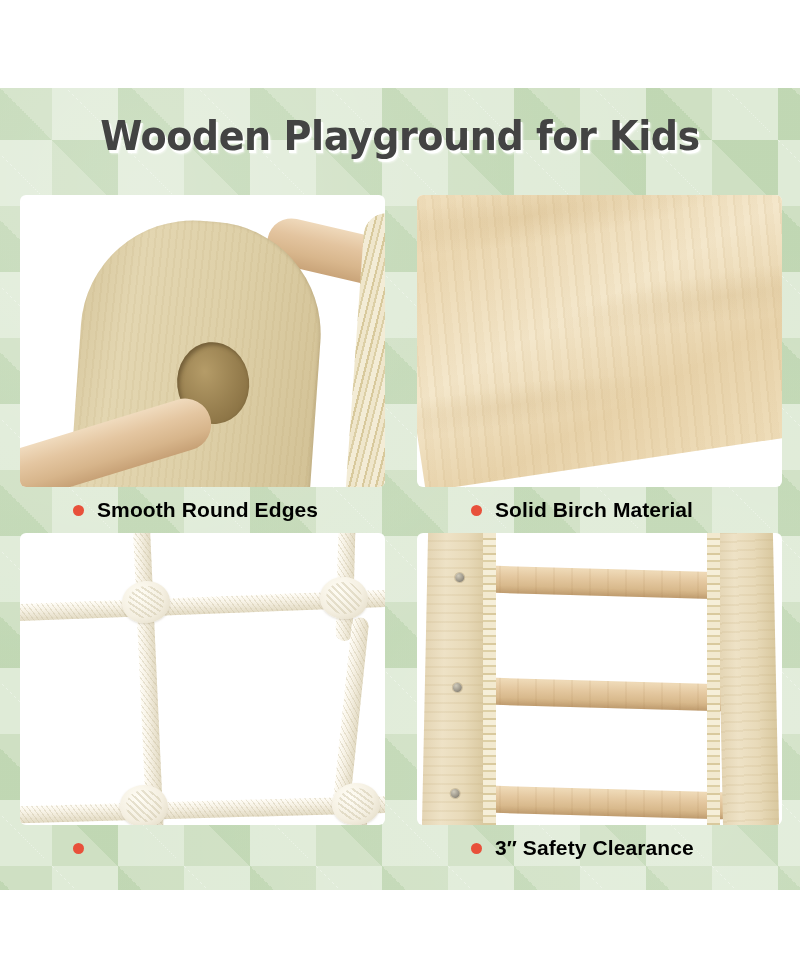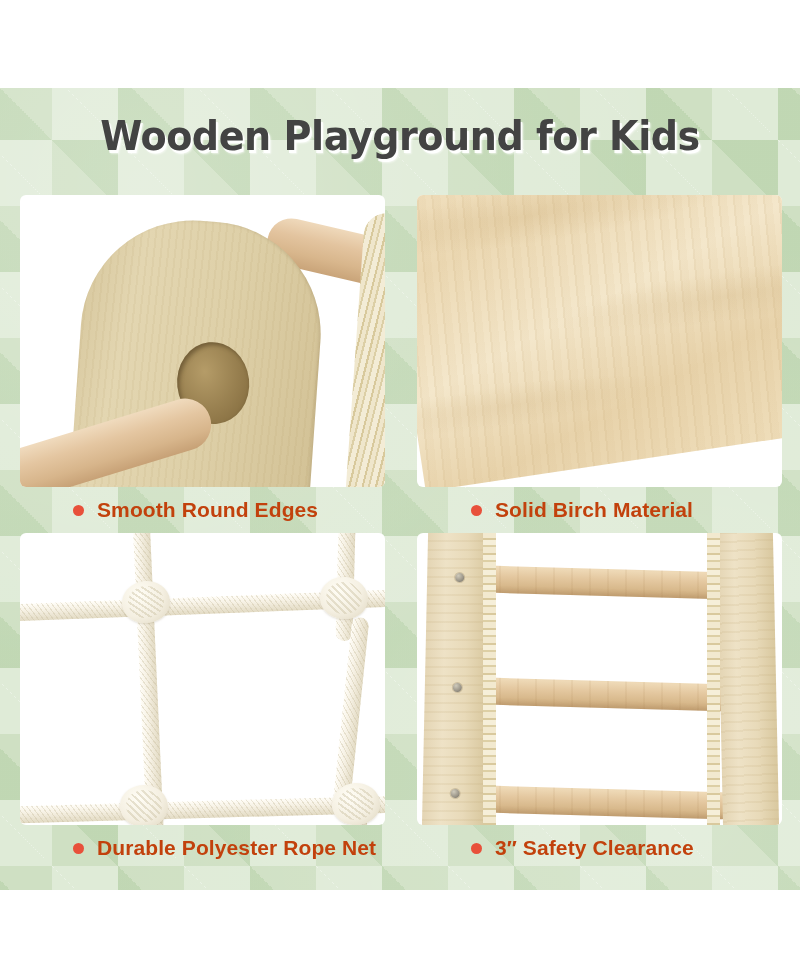--- a/index.html
+++ b/index.html
@@ -99,21 +99,21 @@
     height: 11px;
     border-radius: 50%;
     background: #e8503a;
     flex: 0 0 auto;
     margin-right: 13px;
   }
   .caption-text {
     font-family: "Liberation Sans", sans-serif;
     font-size: 21px;
     font-weight: bold;
-    color: #c2410c;
+    color: #000000;
     letter-spacing: 0.1px;
     white-space: nowrap;
     text-align: right;
   }
   .cell.col-r .caption { padding-left: 54px; }
 
   
   .p1-panel {
     position: absolute;
     left: 58px;
@@ -395,21 +395,20 @@
         <div class="rope-tex"></div>
       </div>
 
       <div class="knot" style="left:102px; top:48px; transform:rotate(-6deg);"></div>
       <div class="knot" style="left:300px; top:44px; transform:rotate(5deg);"></div>
       <div class="knot" style="left:100px; top:252px; transform:rotate(3deg);"></div>
       <div class="knot" style="left:312px; top:250px; transform:rotate(-4deg);"></div>
     </div>
     <div class="caption">
       <span class="bullet"></span>
-      <span class="caption-text">Durable Polyester Rope Net</span>
     </div>
   </div>
 
   <div class="cell col-r row-b">
     <div class="photo">
 
       <div class="rung" style="top:36px;  transform:rotate(1.6deg);"></div>
       <div class="rung" style="top:148px; transform:rotate(1.6deg);"></div>
       <div class="rung" style="top:256px; transform:rotate(1.6deg);"></div>
 

